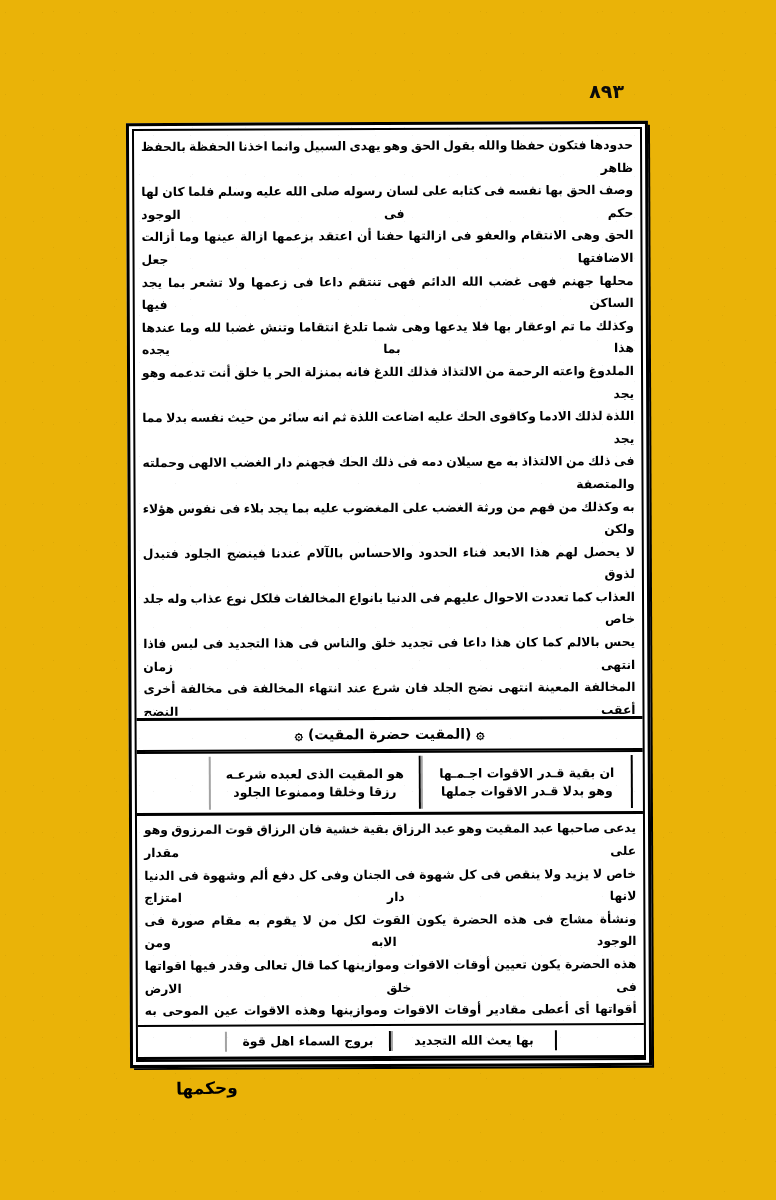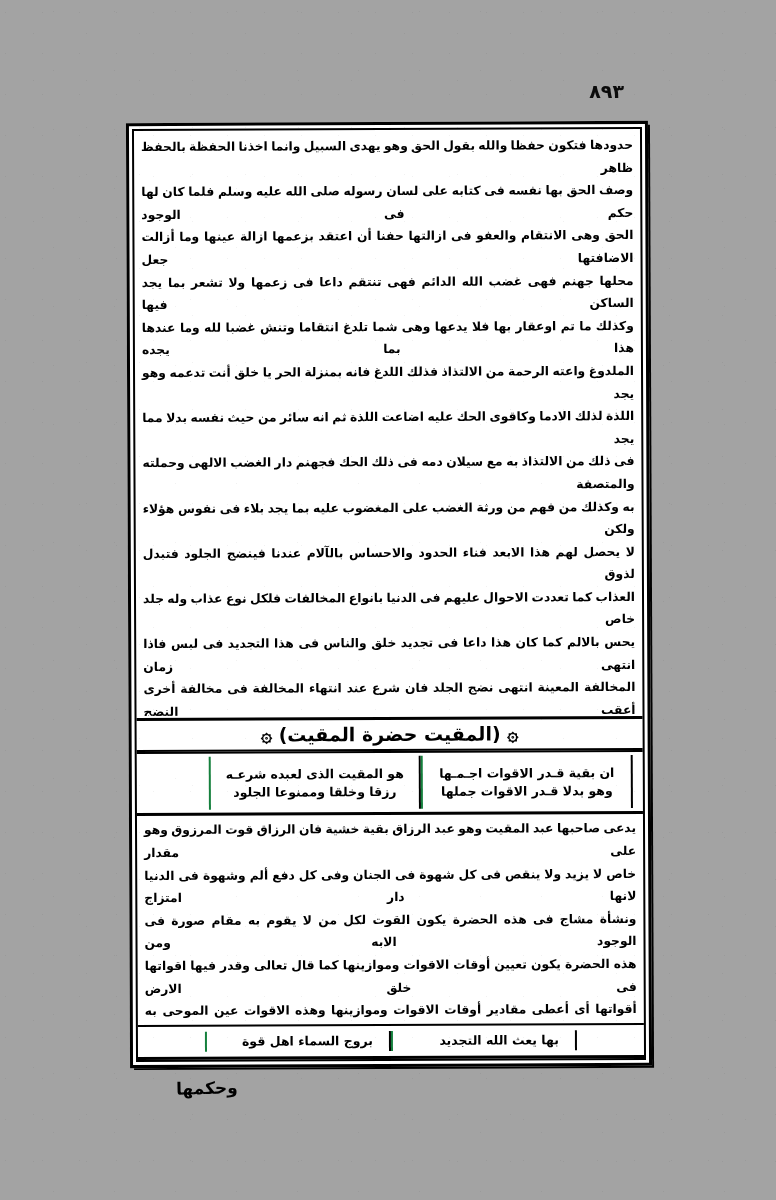--- a/index.html
+++ b/index.html
@@ -13,21 +13,21 @@
     position: relative;
     overflow: hidden;
     font-family: "DejaVu Sans", sans-serif;
     color: #000000;
   }
 
   
   #scan-page {
     position: absolute;
     inset: 0;
-    background: #a3a3a3;
+    background: #eab308;
   }
 
   
   #folio-number {
     position: absolute;
     top: 80px;
     right: 152px;
     font-family: "DejaVu Sans", sans-serif;
     font-size: 19px;
     font-weight: 700;
@@ -91,39 +91,39 @@
     border-bottom: 2px solid #000;
     height: 30px;
     display: flex;
     align-items: center;
     justify-content: center;
     direction: rtl;
     margin: 2px 0 0 0;
   }
   #section-heading-text {
     font-family: "DejaVu Sans", sans-serif;
-    font-size: 19px;
+    font-size: 14px;
     font-weight: 700;
     letter-spacing: -0.3px;
     color: #000;
   }
 
   
   .verse-table {
     border-top: 2px solid #000;
     border-bottom: 3px solid #000;
     display: flex;
     flex-direction: row-reverse;
     justify-content: center;
     align-items: stretch;
     padding: 3px 0;
     gap: 0;
   }
   .verse-cell {
-    border-left: 2px solid #15803d;
+    border-left: 2px solid #a3a3a3;
     border-right: 2px solid #000;
     padding: 2px 6px;
     direction: rtl;
     text-align: center;
     display: flex;
     flex-direction: column;
     justify-content: center;
     gap: 1px;
   }
   .verse-line {
@@ -157,22 +157,21 @@
     display: flex;
     flex-direction: row-reverse;
     justify-content: center;
     align-items: center;
     height: 31px;
     padding: 0;
     margin-bottom: 0;
   }
   #verse-table-bottom .verse-cell {
     width: 150px;
-    padding: 0 16px;
-    text-align: right;
+    padding: 0 6px;
   }
   #verse-table-bottom .verse-line {
     font-size: 12.5px;
     line-height: 20px;
   }
 
   
   #catchword {
     position: absolute;
     left: 176px;

